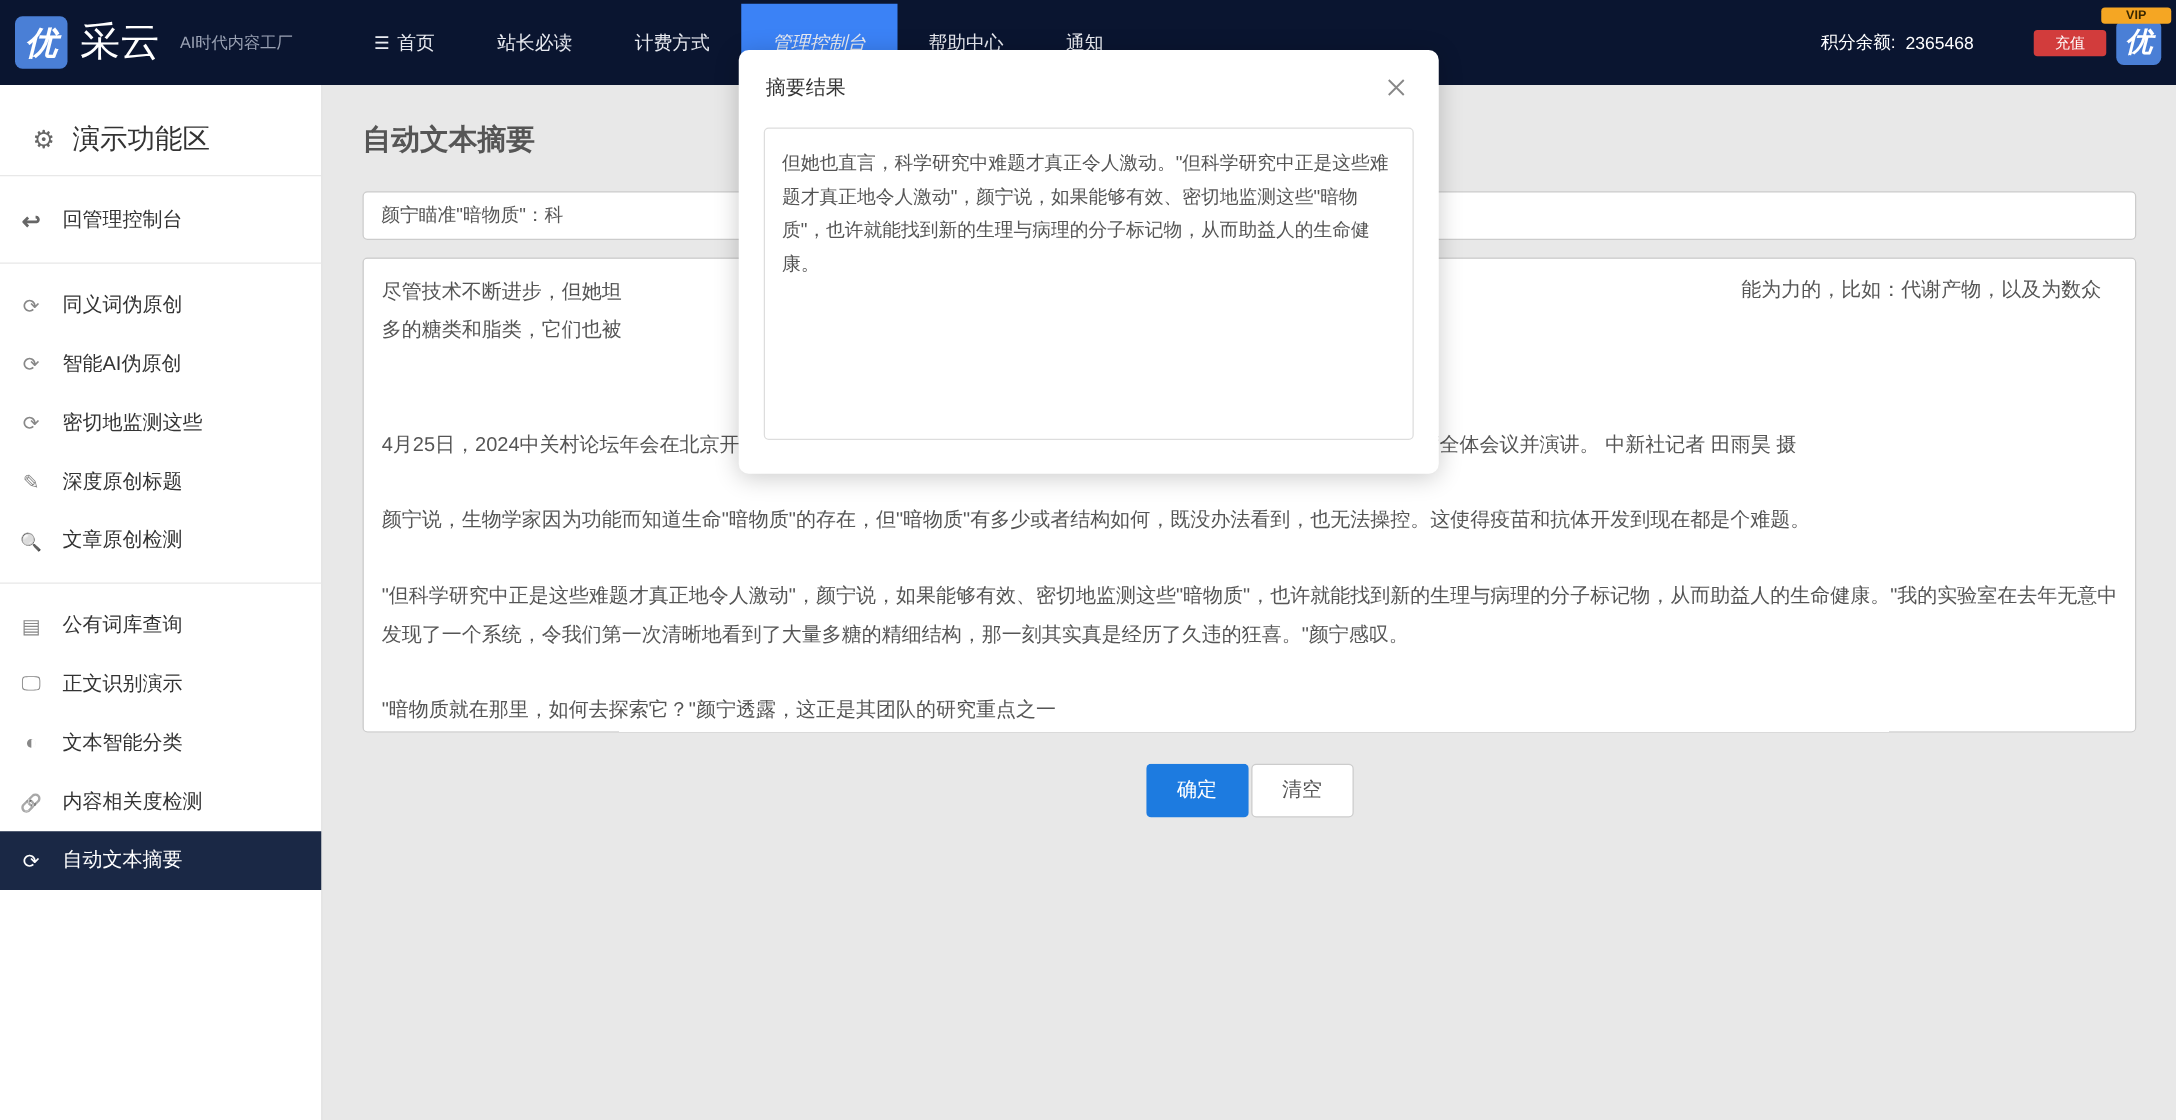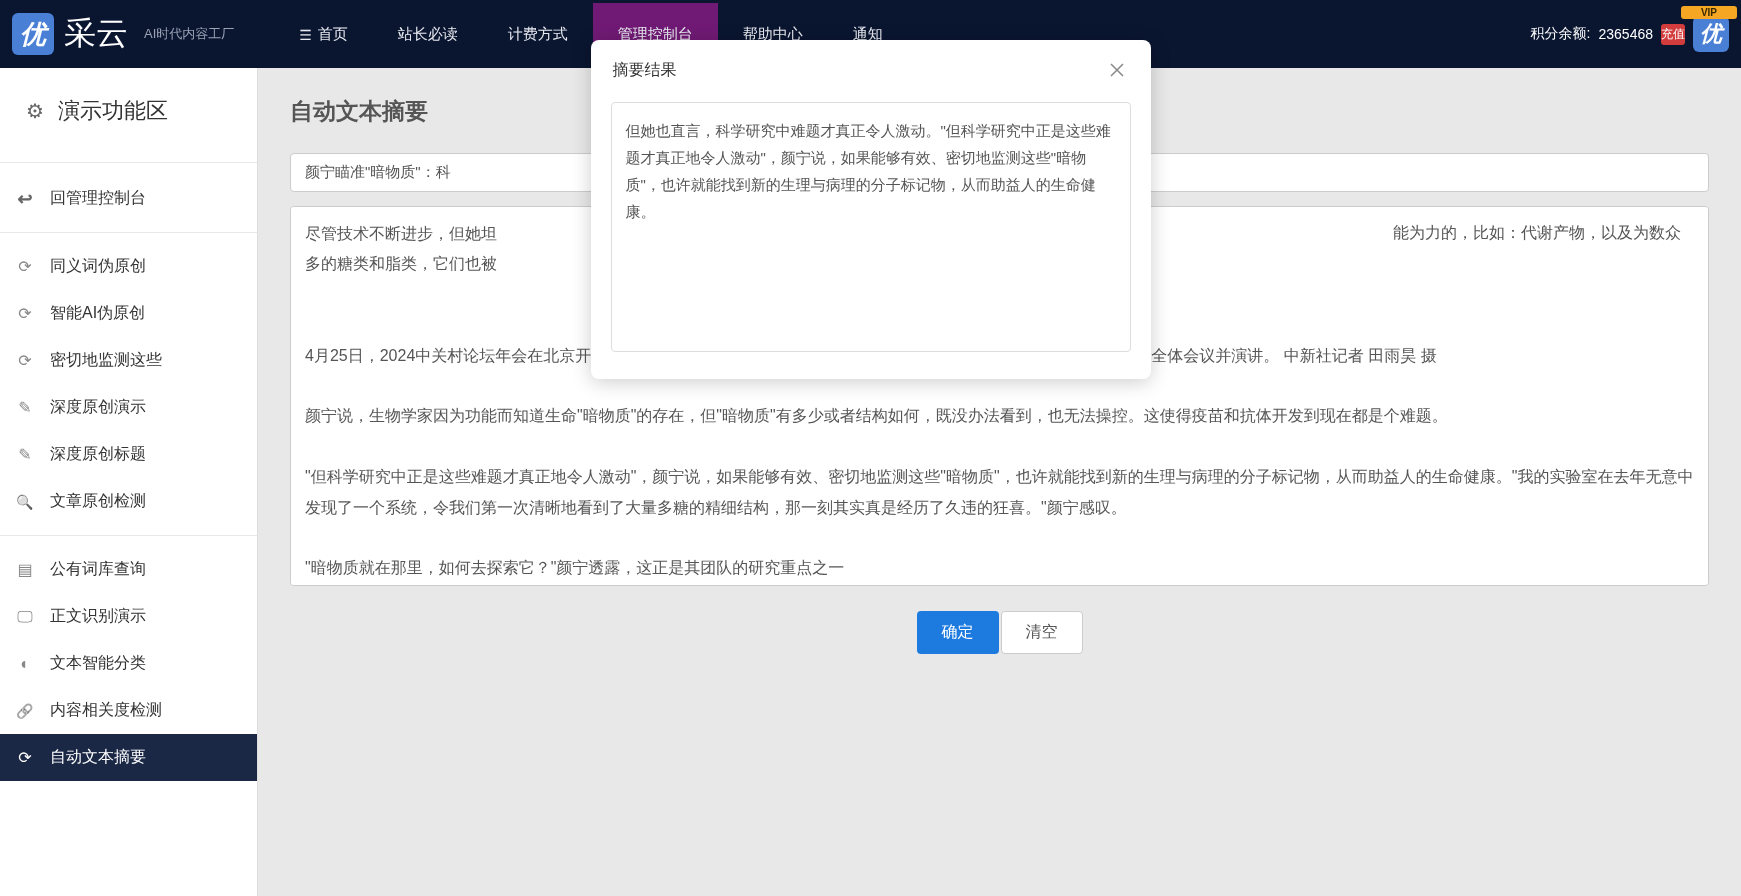--- a/index.html
+++ b/index.html
@@ -6,30 +6,30 @@
 body { font-family: "Microsoft YaHei", "PingFang SC", sans-serif; font-size: 14px; background: #d0d0d0; width: 1741px; height: 896px; overflow: hidden; position: relative; }
 
 
 .top-header { background: #0a1530; height: 68px; display: flex; align-items: center; color: #fff; padding: 0 12px; position: relative; }
 .logo-box { display: flex; align-items: center; gap: 6px; }
 .logo-badge { background: #4a7fd6; color: #fff; font-weight: bold; font-size: 26px; border-radius: 6px; width: 42px; height: 42px; display: inline-flex; align-items: center; justify-content: center; font-style: italic; }
 .logo-text { color: #fff; font-size: 32px; font-weight: 500; margin-left: 4px; }
 .logo-sub { color: #9aa2b4; font-size: 13px; margin-left: 10px; }
 .top-nav { display: flex; gap: 0; margin-left: 40px; }
 .top-nav a { color: #e8eaf0; font-size: 15px; padding: 22px 25px; text-decoration: none; display: flex; align-items: center; gap: 6px; }
-.top-nav a.active { background: #701a75; }
+.top-nav a.active { background: #3b82f6; font-style: italic; }
 .top-right { margin-left: auto; display: flex; align-items: center; gap: 8px; font-size: 14px; color: #fff; }
-.recharge-btn { background: #d23c3c; color: #fff; font-size: 12px; padding: 2px 0; border-radius: 3px; cursor: pointer; }
+.recharge-btn { background: #d23c3c; color: #fff; font-size: 12px; padding: 2px 17px; border-radius: 3px; cursor: pointer; margin-left: 40px; }
 .logo-right { background: #4a7fd6; color: #fff; font-weight: bold; font-size: 22px; border-radius: 6px; width: 36px; height: 36px; display: inline-flex; align-items: center; justify-content: center; font-style: italic; position: relative; }
 .vip-badge { position: absolute; top: -10px; right: -8px; background: #f5a623; color: #3a2800; font-size: 10px; font-weight: bold; padding: 1px 20px; border-radius: 3px; font-style: normal; }
 
 
 .layout { display: flex; background: #d0d0d0; height: calc(896px - 68px); }
 .sidebar { width: 258px; background: #fff; border-right: 1px solid #ddd; display: flex; flex-direction: column; }
-.side-header { display: flex; align-items: center; gap: 14px; padding: 28px 26px 36px; border-bottom: 1px solid #e8e8e8; }
+.side-header { display: flex; align-items: center; gap: 14px; padding: 28px 26px 14px; border-bottom: 1px solid #e8e8e8; }
 .side-header-text { font-size: 22px; color: #333; }
 .side-list { padding-top: 12px; }
 .side-item { display: flex; align-items: center; gap: 16px; padding: 13px 16px; color: #333; font-size: 16px; cursor: pointer; }
 .side-item.active { background: #1a2845; color: #fff; }
 .side-divider { height: 1px; background: #e8e8e8; margin: 10px 0; }
 .side-icon { width: 18px; height: 18px; display: inline-flex; align-items: center; justify-content: center; }
 
 
 .main { flex: 1; background: #e8e8e8; padding: 0; }
 .main-inner { background: #e8e8e8; padding: 28px 32px; }
@@ -120,24 +120,20 @@
       <div class="side-item">
           <span class="side-icon refresh-icon"></span>
           <span>智能AI伪原创</span>
         </div>
       <div class="side-item">
           <span class="side-icon refresh-icon"></span>
           <span>密切地监测这些</span>
         </div>
       <div class="side-item">
           <span class="side-icon edit-icon"></span>
-          <span>深度原创演示</span>
-        </div>
-      <div class="side-item">
-          <span class="side-icon edit-icon"></span>
           <span>深度原创标题</span>
         </div>
       <div class="side-item">
           <span class="side-icon search-icon"></span>
           <span>文章原创检测</span>
         </div>
       <div class="side-divider"></div>
       <div class="side-item">
           <span class="side-icon book-icon"></span>
           <span>公有词库查询</span>

